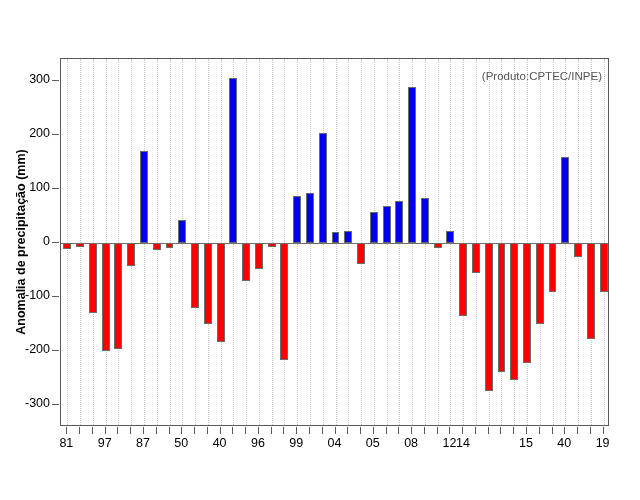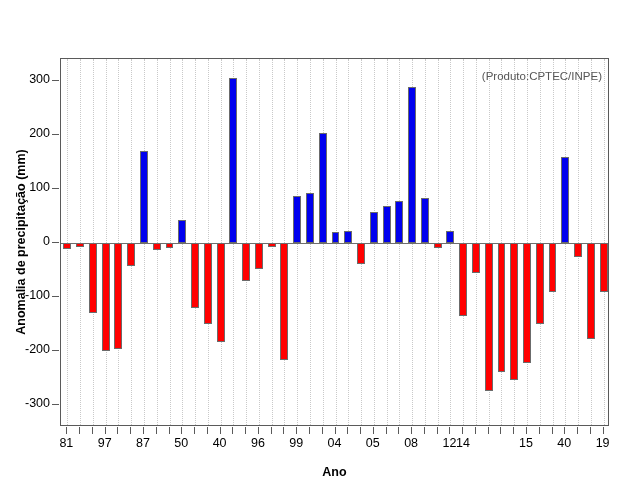--- a/index.html
+++ b/index.html
@@ -311,15 +311,14 @@
       <div class="xtick-mark" style="left: 551.547px;"></div>
       <div class="xtick-mark" style="left: 564.314px;"></div>
       <div class="xtick-label" style="left: 564.314px;">40</div>
       <div class="xtick-mark" style="left: 577.081px;"></div>
       <div class="xtick-mark" style="left: 589.849px;"></div>
       <div class="xtick-mark" style="left: 602.616px;"></div>
       <div class="xtick-label" style="left: 602.616px;">19</div>
     </div>
 
   <div id="ylabel">Anomalia de precipitação (mm)</div>
-  <div id="xlabel">Ano</div>
 
 </div>
 
 </body></html>

